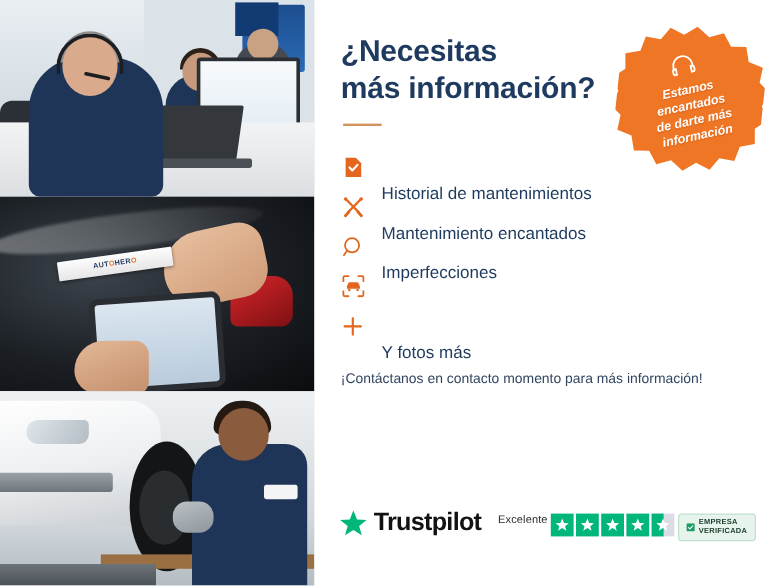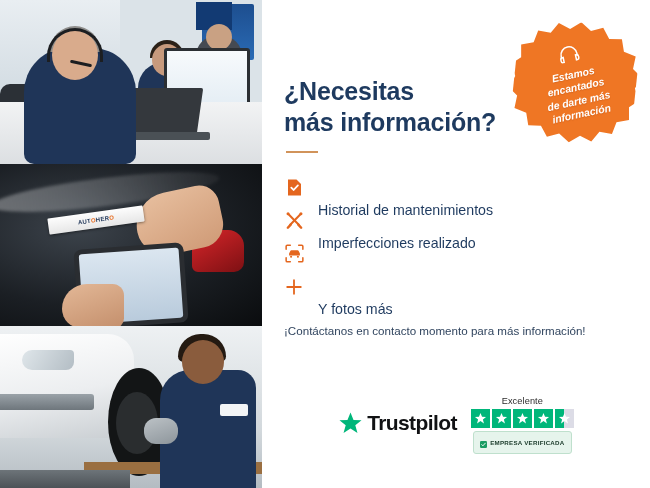--- a/index.html
+++ b/index.html
@@ -117,21 +117,21 @@
     background:linear-gradient(160deg,#bcc2c6,#8d959b); border-radius:12px; }
   .p3-bench { position:absolute; left:84px; bottom:14px; width:178px; height:12px;
     background:#9a6f41; }
   .p3-lift { position:absolute; left:0; bottom:0; width:130px; height:18px;
     background:linear-gradient(180deg,#6d7479,#4c5257); }
 
   
   .content {
     flex: 1 1 auto;
     position: relative;
-    padding: 76px 22px 0 22px;
+    padding: 28px 22px 0 22px;
     background: #ffffff;
   }
   .headline {
     color: #1e3a5f;
     font-size: 25px;
     font-weight: bold;
     line-height: 1.22;
     letter-spacing: -.2px;
   }
   .rule {
@@ -201,21 +201,21 @@
 
   
   .trustpilot {
     position: absolute;
     left: 22px; right: 22px; bottom: 34px;
     display: flex; align-items: center; justify-content: center;
     gap: 14px;
   }
   .tp-logo { display: flex; gap: 4px; }
   .tp-name { font-size: 21px; font-weight: bold; color: #111214; letter-spacing: -.6px; }
-  .tp-right { display: flex; flex-direction: column; align-items: center; gap: 3px; }
+  .tp-right { display: flex; flex-direction: row; align-items: flex-start; gap: 3px; }
   .tp-excelente { font-size: 9.2px; color: #2b2b2b; letter-spacing: .1px; }
   .tp-stars { display: flex; gap: 2px; }
   .tp-star {
     width: 19px; height: 19px;
     background: #00b67a;
     display: flex; align-items: center; justify-content: center;
     position: relative;
   }
   .tp-star.half { background: #dcdce6; }
   .tp-star.half::before {
@@ -319,23 +319,32 @@
         <span class="feat-icon">
           <svg width="19" height="19" viewBox="0 0 20 20" fill="none" stroke="#e4661e" stroke-width="2.1" stroke-linecap="round">
             <path d="M3.5 3.2l11 11.2"></path>
             <path d="M16.5 3.2l-11 11.2"></path>
             <circle cx="3.2" cy="3" r="1.6" fill="#e4661e" stroke="none"></circle>
             <circle cx="16.8" cy="3" r="1.6" fill="#e4661e" stroke="none"></circle>
             <path d="M14 14.4l3 3.2" stroke-width="2.6"></path>
             <path d="M6 14.4l-3 3.2" stroke-width="2.6"></path>
           </svg>
         </span>
-        <span class="feat-label">Imperfecciones realizado</span>
+        <span class="feat-label">Mantenimiento encantados</span>
       </li>
 
+      <li class="feature">
+        <span class="feat-icon">
+          <svg width="18" height="18" viewBox="0 0 18 18" fill="none" stroke="#e4661e" stroke-width="1.5">
+            <circle cx="8.4" cy="7.4" r="5.9"></circle>
+            <path d="M4.3 11.8L1.6 15.7" stroke-linecap="round"></path>
+          </svg>
+        </span>
+        <span class="feat-label">Imperfecciones</span>
+      </li>
 
       <li class="feature">
         <span class="feat-icon">
           <svg width="19" height="19" viewBox="0 0 20 20" fill="none" stroke="#e4661e" stroke-width="1.6" stroke-linecap="round">
             <path d="M1.2 5.6V2.4c0-.7.5-1.2 1.2-1.2h3.2"></path>
             <path d="M18.8 5.6V2.4c0-.7-.5-1.2-1.2-1.2h-3.2"></path>
             <path d="M1.2 14.4v3.2c0 .7.5 1.2 1.2 1.2h3.2"></path>
             <path d="M18.8 14.4v3.2c0 .7-.5 1.2-1.2 1.2h-3.2"></path>
             <path d="M4.3 12.2h11.4v-2.1l-1.3-2.8c-.2-.5-.6-.8-1.1-.8H6.7c-.5 0-.9.3-1.1.8L4.3 10.1z" fill="#e4661e" stroke="none"></path>
             <circle cx="6.4" cy="13.4" r="1.1" fill="#e4661e" stroke="none"></circle>

